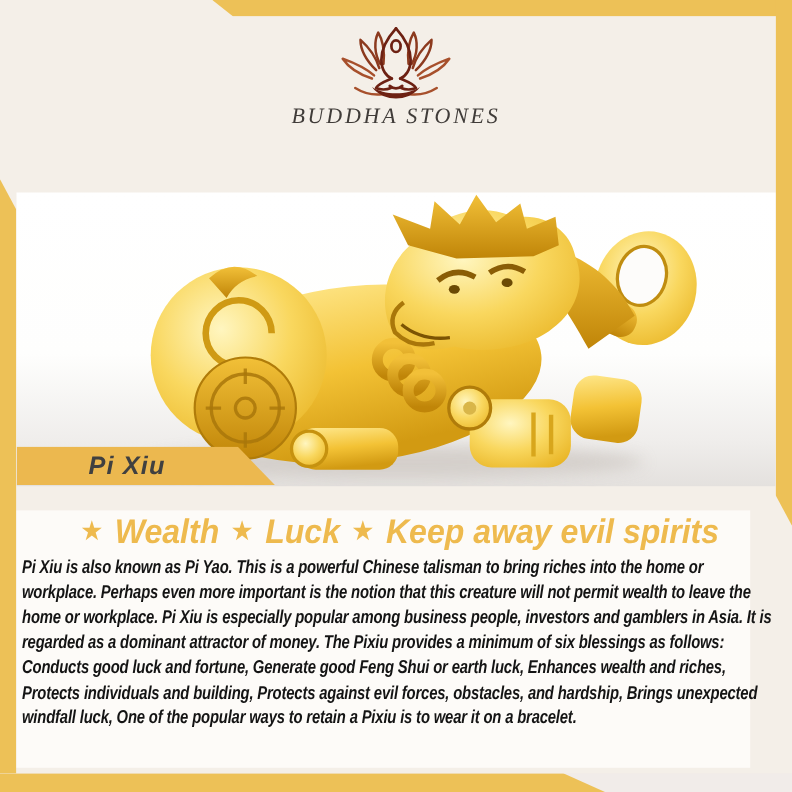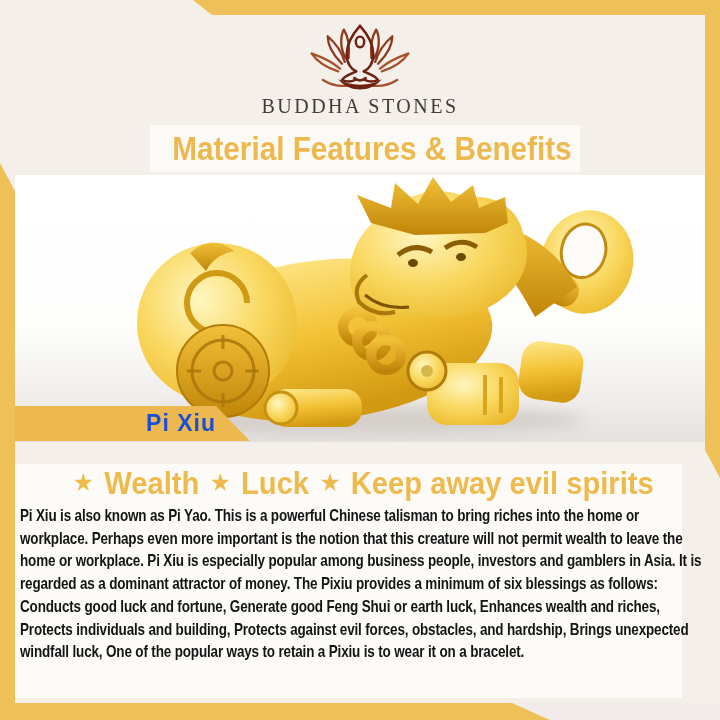--- a/index.html
+++ b/index.html
@@ -1,19 +1,20 @@
 <!DOCTYPE html>
 <html><head>
 <meta charset="utf-8">
 <style>
   html,body { margin:0; padding:0; background:#ddd; }
   .canvas {
     position:relative; width:720px; height:720px; overflow:hidden;
     background:#f4efe8;
     font-family:"Liberation Sans","DejaVu Sans",sans-serif;
+    font-style:italic;
   }
   
   .frame-top {
     position:absolute; left:0; top:0; width:720px; height:15px;
     background:#edc157;
     clip-path:polygon(193px 0, 720px 0, 720px 15px, 212px 15px);
   }
   .frame-right {
     position:absolute; left:705px; top:0; width:15px; height:478px;
     background:#edc157;
@@ -55,22 +56,22 @@
     position:absolute; left:15px; top:175px; width:690px; height:267px;
     background:linear-gradient(180deg,#ffffff 0%,#fefefd 55%,#efedeb 85%,#e4e1de 100%);
   }
   
   .product-label {
     position:absolute; left:15px; top:406px; width:250px; height:35px;
     background:#ecb84f;
     clip-path:polygon(0 0, 201px 0, 235px 35px, 0 35px);
   }
   .product-label span {
-    display:block; width:201px; text-align:right; line-height:34px;
-    color:#1d4ed8; font-weight:bold; font-size:23px; letter-spacing:1px;
+    display:block; width:201px; text-align:center; line-height:34px;
+    color:#404040; font-weight:bold; font-size:23px; letter-spacing:1px;
   }
   
   .content {
     position:absolute; left:15px; top:464px; width:667px; height:234px;
     background:#fdfbf8;
   }
   .benefits {
     position:absolute; left:0; top:2px; width:690px; text-align:center;
     font-size:31px; font-weight:bold; color:#eeba4e; white-space:nowrap;
     transform:scaleX(0.94); transform-origin:center;
@@ -116,23 +117,20 @@
       <path d="M75 4 C84 14 89 25 89 34 C89 44 84 50 79 52"></path>
       <path d="M71 52 C64 55 58 57 56 61 C60 63 66 63 70 61"></path>
       <path d="M79 52 C86 55 92 57 94 61 C90 63 84 63 80 61"></path>
       <ellipse cx="75" cy="21" rx="4.4" ry="5.6"></ellipse>
       <path d="M69 59 q6 5 12 0"></path>
       <path d="M52 60 C58 68 67 71 75 71 C83 71 92 68 98 60 C92 64 84 66 75 66 C66 66 58 64 52 60 Z" fill="#6d2113" stroke="none"></path>
     </g>
   </svg>
   <div class="brand">BUDDHA STONES</div>
 
-  <div class="banner">
-    <span class="banner-text">Material Features &amp; Benefits</span>
-  </div>
 
   <div class="photo">
     <svg width="690" height="267" viewBox="0 0 690 267">
       <defs>
         <linearGradient id="goldBody" x1="0" y1="0" x2="0.25" y2="1">
           <stop offset="0" stop-color="#ffe98f"></stop>
           <stop offset="0.55" stop-color="#f3c235"></stop>
           <stop offset="1" stop-color="#d29a12"></stop>
         </linearGradient>
         <radialGradient id="goldHi" cx="0.4" cy="0.35" r="0.8">

